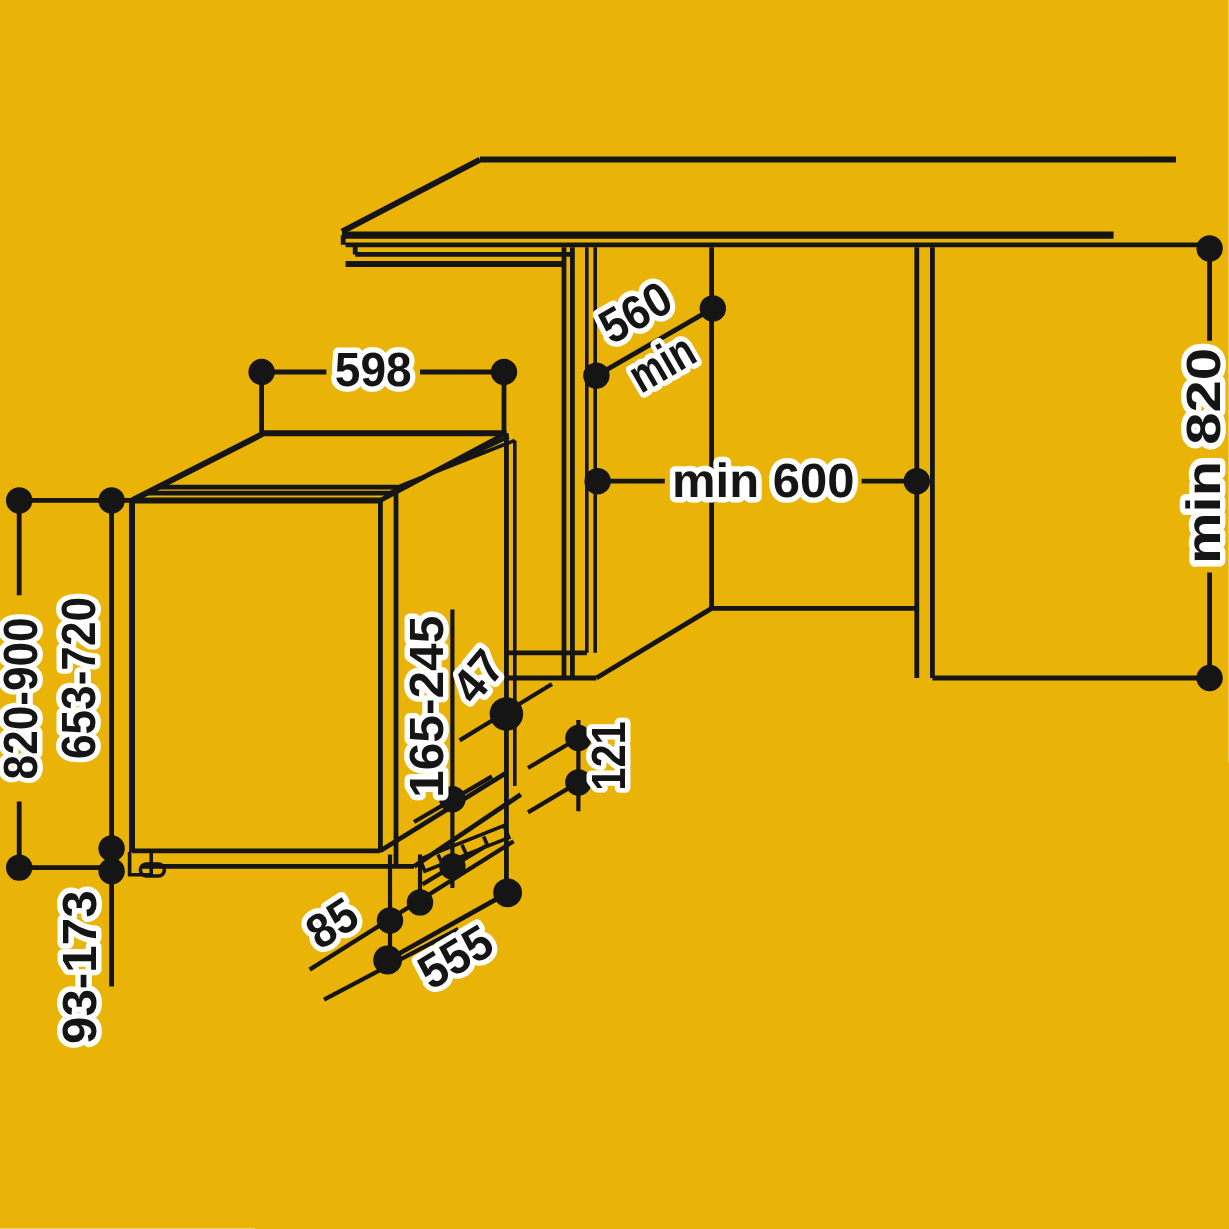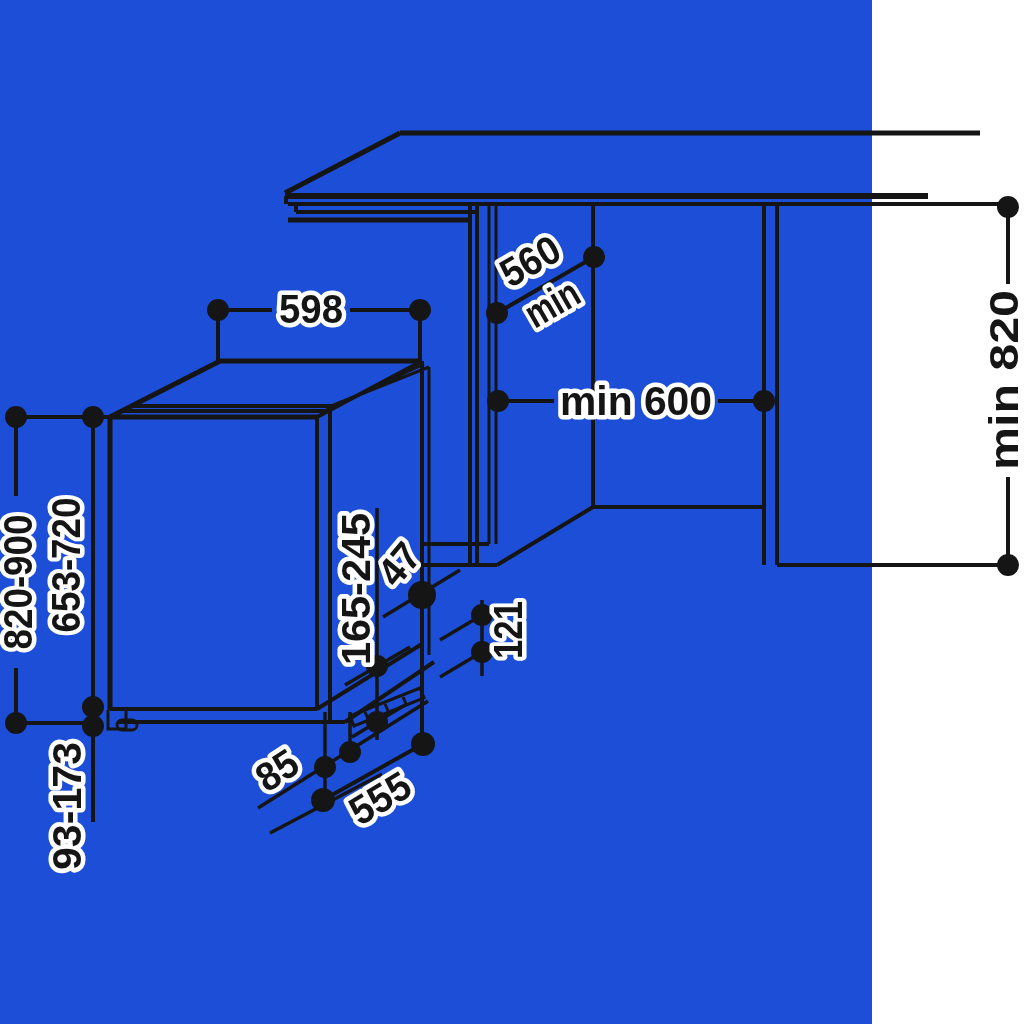--- a/index.html
+++ b/index.html
@@ -5,23 +5,23 @@
   html, body {
     margin: 0;
     padding: 0;
     background: #ffffff;
     width: 1024px;
     height: 1024px;
     overflow: hidden;
   }
   .stage {
     position: relative;
-    width: 872px;
+    width: 1024px;
     height: 1024px;
-    background: #1d4ed8;
+    background: #eab308;
   }
   svg { display: block; }
   text {
     font-family: "Liberation Sans", "DejaVu Sans", sans-serif;
     font-weight: bold;
     font-size: 40px;
     fill: #151515;
     paint-order: stroke;
     stroke: #ffffff;
     stroke-width: 9px;

